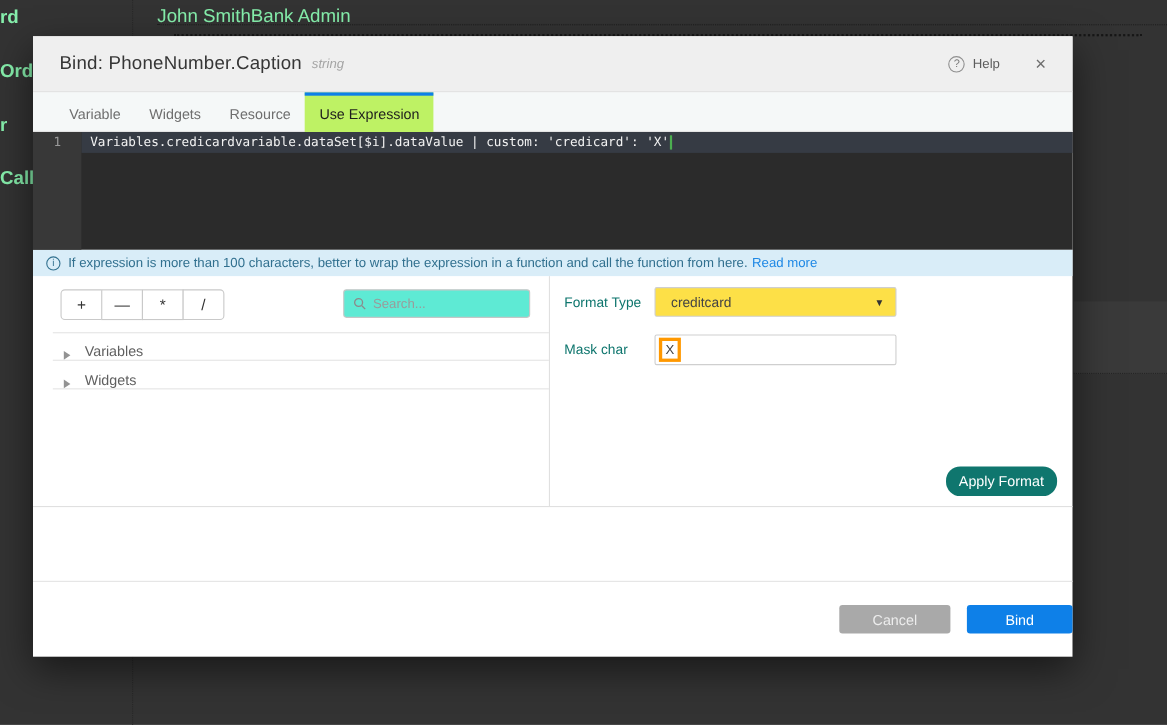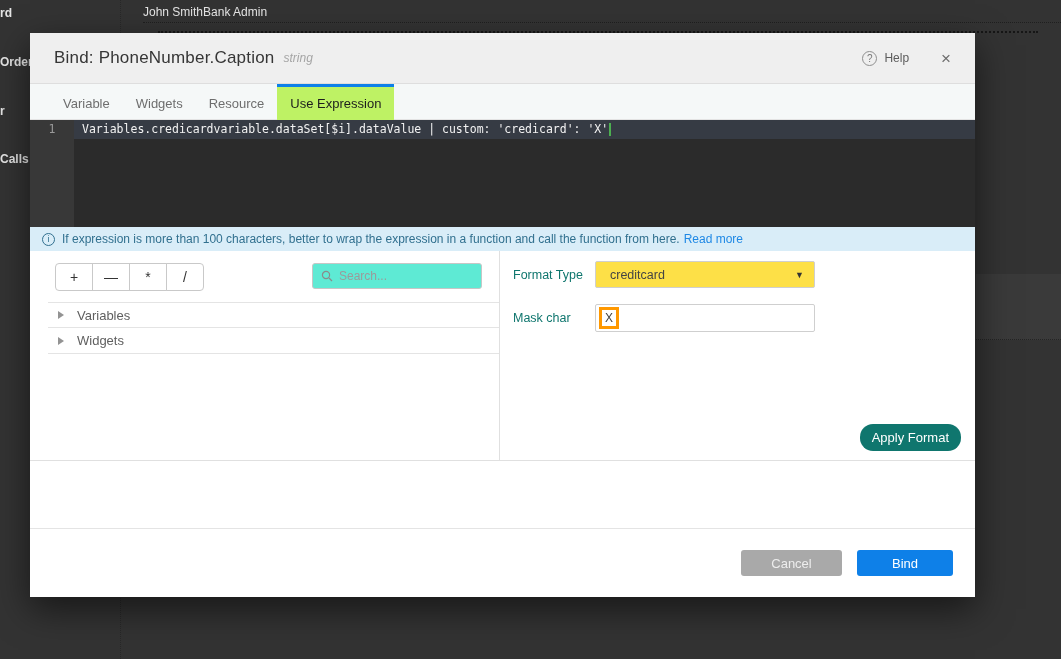--- a/index.html
+++ b/index.html
@@ -5,21 +5,21 @@
   * { margin:0; padding:0; box-sizing:border-box; }
   html,body { width:1061px; height:659px; overflow:hidden; }
   body {
     position:relative;
     background:#333333;
     font-family:"Liberation Sans", sans-serif;
   }
 
   
   .bg-layer { position:absolute; inset:0; z-index:0; }
-  .bg-text { position:absolute; color:#e5e5e5; font-size:12px; }
+  .bg-text { position:absolute; color:#86efac; font-size:17px; }
   .bg-topleft { left:0; top:6px; font-weight:bold; }
   .bg-user { left:143px; top:5px; }
   .bg-dotline1 { position:absolute; left:143px; right:0; top:22px; border-top:1px dotted #1f1f1f; }
   .bg-dotline2 { position:absolute; left:158px; width:880px; top:31px; border-top:2px dotted #161616; }
   .bg-vline { position:absolute; left:120px; top:0; bottom:0; border-left:1px dotted #282828; }
   .bg-side-order { left:0; top:55px; font-weight:bold; }
   .bg-side-frag { left:0; top:104px; font-weight:bold; }
   .bg-side-calls { left:0; top:152px; font-weight:bold; }
   .bg-band { position:absolute; left:976px; width:85px; top:274px; height:66px; background:#3a3a3a; border-bottom:1px dotted #242424; }
 
@@ -102,21 +102,21 @@
     display:flex; align-items:center; padding:0 8px;
   }
   .searchbox input {
     border:none; outline:none; flex:1; min-width:0; font-size:12px; margin-left:6px;
     font-family:"Liberation Sans",sans-serif; color:#444; background:transparent;
   }
   .searchbox input::placeholder { color:#9b9b9b; }
 
   .tree { position:absolute; top:51px; left:18px; right:0; }
   .tree-row {
-    height:26px; border-bottom:1px solid #e4e4e4; display:flex; align-items:center;
+    height:26px; border-bottom:1px solid #e4e4e4; display:flex; align-items:flex-end;
     padding-left:10px; cursor:pointer;
   }
   .tree-row:first-child { border-top:1px solid #e4e4e4; }
   .caret {
     width:0; height:0; border-top:4px solid transparent; border-bottom:4px solid transparent;
     border-left:6px solid #939393; margin-right:13px; flex:none;
   }
   .tree-label { font-size:13px; color:#5f5f5f; }
 
   .fld-row { position:absolute; left:13px; display:flex; align-items:center; }
@@ -141,21 +141,21 @@
     position:absolute; right:14px; bottom:9px; height:27px; padding:4px 12px;
     background:#0f766e; color:#fff; border:none; border-radius:13px; font-size:13px;
     cursor:pointer; font-family:"Liberation Sans",sans-serif;
   }
 
   .spacer { height:67px; flex:none; }
 
   
   .mfooter {
     flex:1; border-top:1px solid #e4e4e4; display:flex; align-items:center;
-    justify-content:flex-end; padding-right:22px; gap:15px;
+    justify-content:flex-end; gap:15px;
   }
   .btn { height:26px; border:none; border-radius:3px; font-size:13px; cursor:pointer;
          font-family:"Liberation Sans",sans-serif; }
   .btn-cancel { width:101px; background:#a9a9a9; color:#ededed; }
   .btn-bind { width:96px; background:#0e80e8; color:#ffffff; }
 </style>
 </head>
 <body>
 
 <div class="bg-layer">

